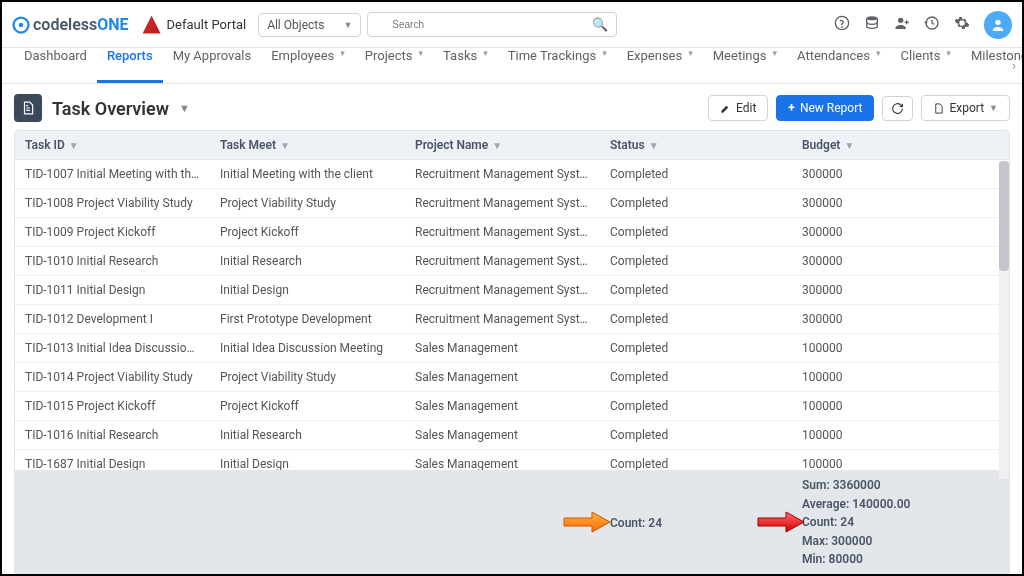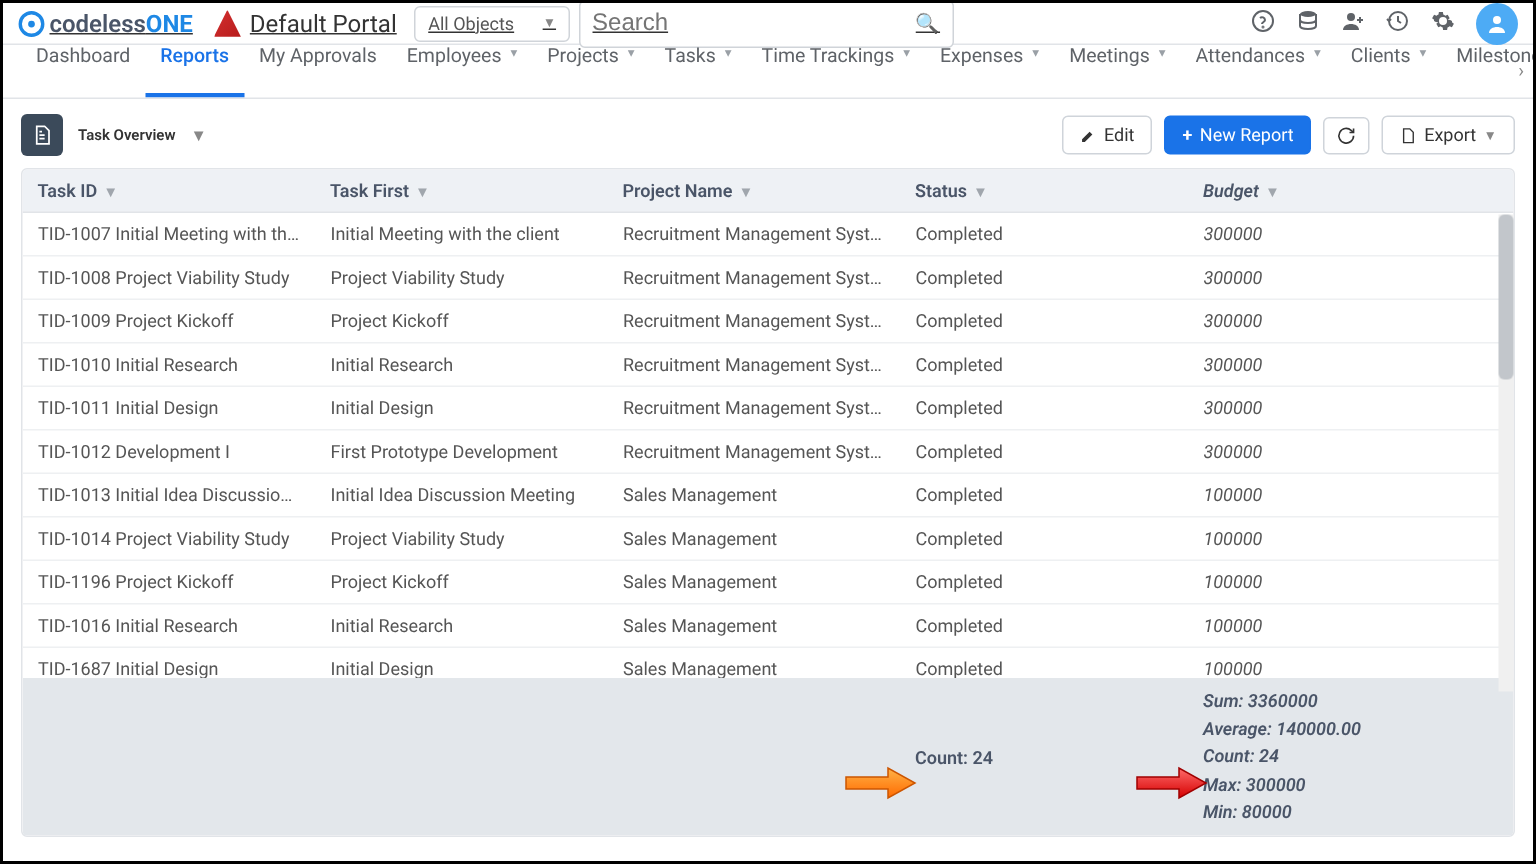--- a/index.html
+++ b/index.html
@@ -1,51 +1,51 @@
 <!DOCTYPE html>
 <html><head>
 <meta charset="utf-8">
 <style>
 * { box-sizing: border-box; margin: 0; padding: 0; }
 body { font-family: -apple-system, BlinkMacSystemFont, "Segoe UI", Roboto, Arial, sans-serif; font-size: 13px; color: #333; background: #fff; width: 1024px; height: 576px; overflow: hidden; border: 2px solid #000; position: relative; }
-.topbar { display: flex; align-items: center; height: 28px; padding: 0 10px; border-bottom: 1px solid #e1e4e8; text-decoration: underline; }
+.topbar { display: flex; align-items: center; height: 46px; padding: 0 10px; border-bottom: 1px solid #e1e4e8; }
 .logo { display: flex; align-items: center; font-size: 16px; font-weight: 600; color: #2b6cb0; margin-right: 14px; }
 .logo .c2 { color: #4a5568; }
 .logo .c3 { color: #1e88e5; font-weight: 700; }
-.portal-badge { display: flex; align-items: center; font-size: 16px; color: #333; margin-right: 12px; }
+.portal-badge { display: flex; align-items: center; font-size: 13px; color: #333; margin-right: 12px; }
 .portal-badge .plogo { width: 18px; height: 18px; background: linear-gradient(135deg,#d32f2f,#b71c1c); clip-path: polygon(50% 0,100% 100%,0 100%); margin-right: 6px; }
 .obj-select { border: 1px solid #d0d4d9; border-radius: 4px; padding: 4px 8px; font-size: 12px; color: #555; background: #fff; margin-right: 6px; display: flex; align-items: center; gap: 19px; cursor: pointer; }
 .search-box { flex: 0 0 250px; display: flex; align-items: center; border: 1px solid #d0d4d9; border-radius: 4px; padding: 2px 8px; background: #fff; }
-.search-box input { border: none; outline: none; font-size: 16px; flex: 1; padding: 4px 0; }
+.search-box input { border: none; outline: none; font-size: 10px; flex: 1; padding: 4px 0; margin-left: 16px; }
 .search-box .sicon { color: #9aa0a6; font-size: 13px; }
 .topbar-right { margin-left: auto; display: flex; align-items: center; gap: 14px; color: #5f6368; }
 .topbar-right .ticon { cursor: pointer; font-size: 15px; }
 .avatar { width: 28px; height: 28px; border-radius: 50%; background: #4dabf5; display: flex; align-items: center; justify-content: center; color: #fff; }
 .tabs { display: flex; align-items: center; height: 36px; padding: 0 12px; border-bottom: 1px solid #e1e4e8; overflow: hidden; position: relative; }
 .tab { padding: 0 10px; height: 100%; display: flex; align-items: flex-start; color: #5f6368; font-size: 13px; cursor: pointer; white-space: nowrap; gap: 4px; }
 .tab.active { color: #1a73e8; border-bottom: 3px solid #1a73e8; font-weight: 500; }
 .tabs .more { position: absolute; right: 6px; color: #888; cursor: pointer; }
 .content { padding: 10px 12px 0 12px; height: calc(100% - 80px); display: flex; flex-direction: column; }
 .toolbar { display: flex; align-items: center; margin-bottom: 8px; }
 .title-wrap { display: flex; align-items: center; gap: 10px; }
 .doc-icon { width: 28px; height: 28px; background: #3b4a5a; border-radius: 4px; display: flex; align-items: center; justify-content: center; color: #fff; font-size: 14px; }
-.page-title { font-size: 10px; font-weight: 600; color: #333; }
+.page-title { font-size: 18px; font-weight: 600; color: #333; }
 .title-caret { color: #888; font-size: 11px; }
 .toolbar-right { margin-left: auto; display: flex; align-items: center; gap: 8px; }
 .btn { border: 1px solid #cfd4da; border-radius: 4px; padding: 5px 11px; font-size: 12px; background: #fff; cursor: pointer; display: flex; align-items: center; gap: 5px; color: #333; }
 .btn.primary { background: #1a73e8; color: #fff; border-color: #1a73e8; }
 .btn.icon-only { padding: 5px 8px; }
 .table-wrap { border: 1px solid #e1e4e8; border-radius: 4px; overflow: hidden; flex: 1; display: flex; flex-direction: column; position: relative; }
 .thead { display: flex; background: #eef1f5; border-bottom: 1px solid #e1e4e8; font-weight: 600; color: #4a5568; font-size: 12px; }
 .th, .td { padding: 7px 10px; overflow: hidden; text-overflow: ellipsis; white-space: nowrap; }
 .col1 { width: 195px; }
 .col2 { width: 195px; }
 .col3 { width: 195px; }
 .col4 { width: 192px; }
-.col5 { flex: 1; font-style: italic; }
+.col5 { flex: 1; }
 .th .sort { color: #a0a6ad; font-size: 10px; margin-left: 4px; }
 .tbody { overflow-y: scroll; flex: 1; }
 .tr { display: flex; border-bottom: 1px solid #eef0f2; font-size: 12px; color: #555; }
 .footer-row { display: flex; background: #e3e7eb; font-size: 12px; color: #4a5568; font-weight: 600; min-height: 96px; }
 .footer-row .col4 { display: flex; align-items: center; }
 .footer-row .col5 { padding: 6px 10px; line-height: 1.55; }
 .scrollbar-track { position: absolute; right: 0; top: 30px; bottom: 96px; width: 10px; background: #f0f0f0; }
 .scrollbar-thumb { position: absolute; right: 0; top: 0; width: 10px; height: 110px; background: #c2c6cb; border-radius: 4px; }
 .arrow { position: absolute; z-index: 5; }
 .arrow.orange { left: 560px; top: 508px; }
@@ -194,21 +194,21 @@
           </svg>
         <span>Export</span>
           <span style="font-size:9px;color:#888">▼</span>
       </div>
     </div>
   </div>
 
   <div class="table-wrap">
     <div class="thead">
       <div class="th col1"><span>Task ID</span><span class="sort">▼</span></div>
-      <div class="th col2"><span>Task First</span><span class="sort">▼</span></div>
+      <div class="th col2"><span>Task Meet</span><span class="sort">▼</span></div>
       <div class="th col3"><span>Project Name</span><span class="sort">▼</span></div>
       <div class="th col4"><span>Status</span><span class="sort">▼</span></div>
       <div class="th col5"><span>Budget</span><span class="sort">▼</span></div>
     </div>
     <div class="tbody" id="tbody">
         <div class="tr">
           <div class="td col1">TID-1007 Initial Meeting with the client</div>
           <div class="td col2">Initial Meeting with the client</div>
           <div class="td col3">Recruitment Management System</div>
           <div class="td col4">Completed</div>
@@ -257,21 +257,21 @@
           <div class="td col5">100000</div>
         </div>
         <div class="tr">
           <div class="td col1">TID-1014 Project Viability Study</div>
           <div class="td col2">Project Viability Study</div>
           <div class="td col3">Sales Management</div>
           <div class="td col4">Completed</div>
           <div class="td col5">100000</div>
         </div>
         <div class="tr">
-          <div class="td col1">TID-1196 Project Kickoff</div>
+          <div class="td col1">TID-1015 Project Kickoff</div>
           <div class="td col2">Project Kickoff</div>
           <div class="td col3">Sales Management</div>
           <div class="td col4">Completed</div>
           <div class="td col5">100000</div>
         </div>
         <div class="tr">
           <div class="td col1">TID-1016 Initial Research</div>
           <div class="td col2">Initial Research</div>
           <div class="td col3">Sales Management</div>
           <div class="td col4">Completed</div>

